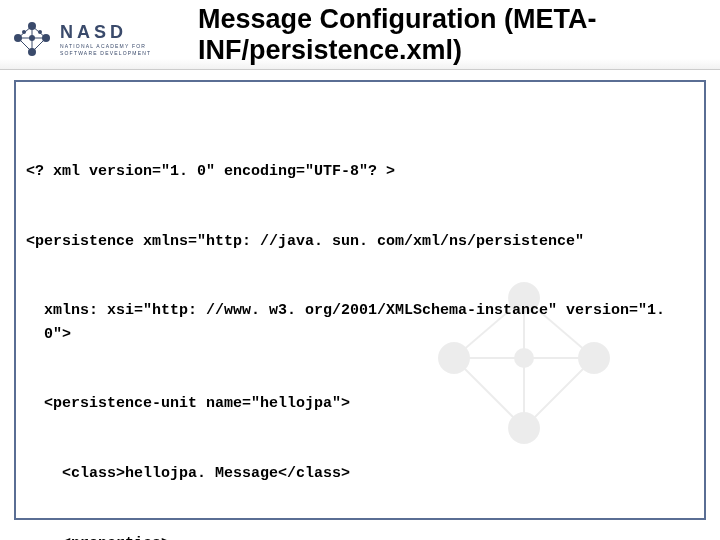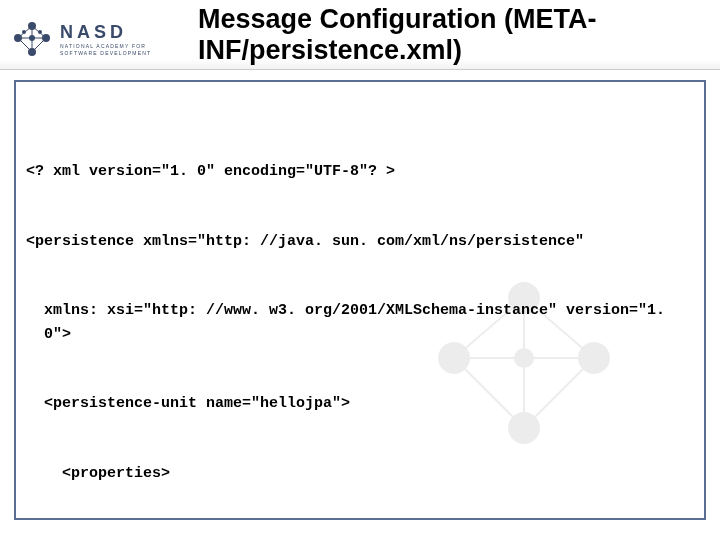--- a/index.html
+++ b/index.html
@@ -129,20 +129,21 @@
       <circle cx="40" cy="90" r="16"></circle>
       <circle cx="180" cy="90" r="16"></circle>
       <circle cx="110" cy="160" r="16"></circle>
       <circle cx="110" cy="90" r="10"></circle>
     </g>
   </svg>
   <span class="code-line">&lt;? xml version="1. 0" encoding="UTF-8"? &gt;</span>
   <span class="code-line">&lt;persistence xmlns="http: //java. sun. com/xml/ns/persistence"</span>
   <span class="code-line ind1">xmlns: xsi="http: //www. w3. org/2001/XMLSchema-instance" version="1. 0"&gt;</span>
   <span class="code-line ind1">&lt;persistence-unit name="hellojpa"&gt;</span>
+  <span class="code-line ind2">&lt;class&gt;hellojpa. Message&lt;/class&gt;</span>
   <span class="code-line ind2">&lt;properties&gt;</span>
   
   
   
   
   
   
   
   
   

